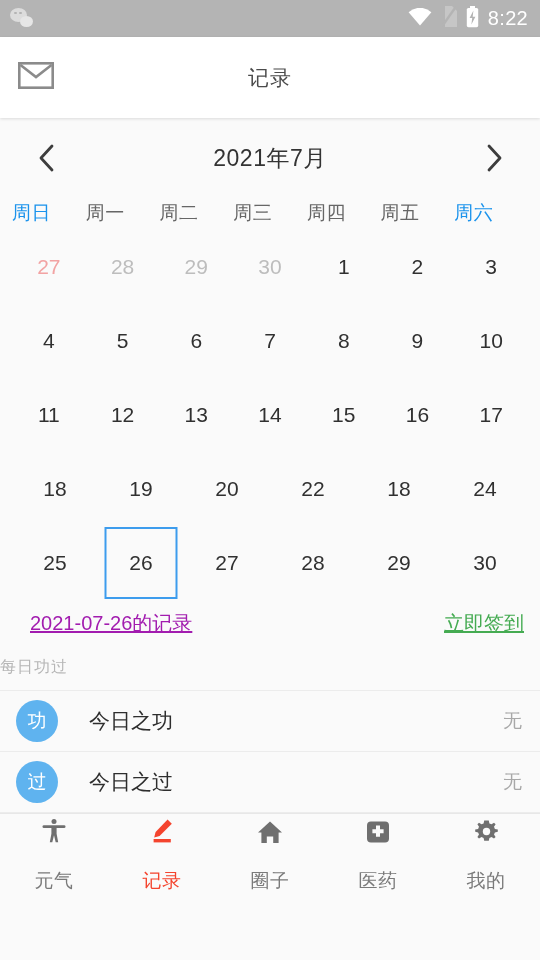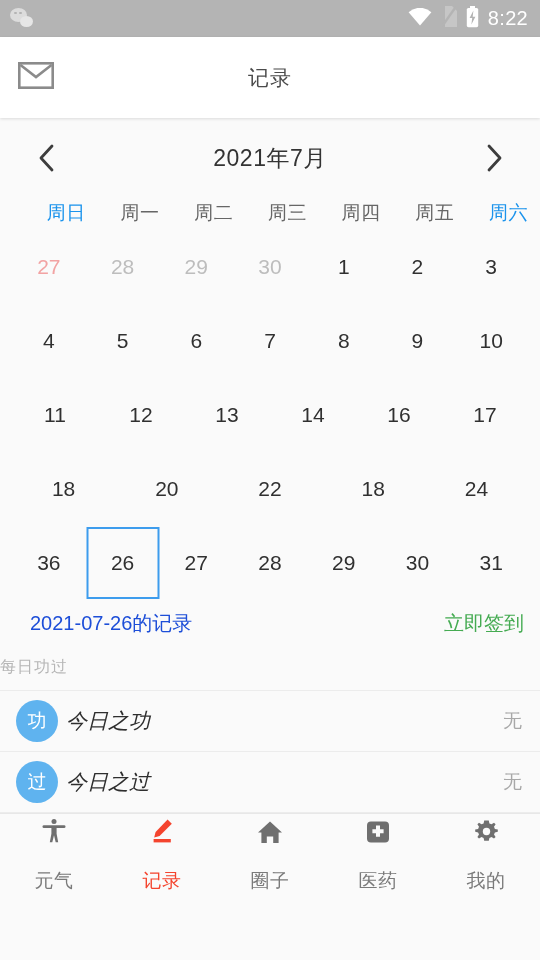--- a/index.html
+++ b/index.html
@@ -62,21 +62,21 @@
     flex:1; text-align:center; font-size:23px; color:#333333; letter-spacing:.5px;
   }
   .chev {
     width:40px; height:40px; display:flex; align-items:center; justify-content:center;
     color:#3d3d3d;
   }
   .chev svg { display:block; }
 
   .weekrow { display:flex; padding:6px 12px 4px; }
   .weekrow .wk {
-    flex:1; text-align:right; font-size:19px; color:#666666; letter-spacing:.5px;
+    flex:1; text-align:left; font-size:19px; color:#666666; letter-spacing:.5px;
   }
   .weekrow .wk.wknd { color:#1b93ec; }
 
   .grid { padding:0 12px; }
   .gridrow { display:flex; height:74px; align-items:center; }
   .cell {
     flex:1; height:74px; display:flex; align-items:center; justify-content:center;
     font-size:21px; color:#303030; position:relative;
   }
   .cell.other { color:#bdbdbd; }
@@ -85,41 +85,41 @@
     position:absolute; left:50%; top:50%; transform:translate(-50%,-50%);
     width:73px; height:72px; border:2px solid #3d9ced; background:transparent;
   }
   .cell .num { position:relative; z-index:2; }
 
   
   .rec-head {
     display:flex; align-items:center; justify-content:space-between;
     padding:10px 16px 4px 30px; height:48px;
   }
-  .rec-head .rdate { font-size:20px; color:#1d4ed8; }
-  .rec-head .sign { font-size:20px; color:#45ab52; }
+  .rec-head .rdate { font-size:20px; color:#a21caf;text-decoration:underline; }
+  .rec-head .sign { font-size:20px; color:#45ab52;text-decoration:underline; }
 
   .section-label {
     font-size:16px; color:#b6b6b6; padding:16px 0 12px;
     letter-spacing:1px;
   }
 
   
   .list { background:#fafafa; border-top:1px solid #ececec; }
   .list-item {
     display:flex; align-items:center; height:61px; padding:0 18px 0 16px;
     border-bottom:1px solid #ececec; background:#fafafa;
   }
   .avatar {
     width:42px; height:42px; border-radius:50%; background:#5fb3ef;
     color:#ffffff; font-size:19px;
     display:flex; align-items:center; justify-content:center;
     flex:0 0 42px;
   }
-  .li-label { font-size:21px; color:#2e2e2e; margin-left:8px; flex:1;font-style:italic; }
+  .li-label { font-size:21px; color:#2e2e2e; margin-left:31px; flex:1; }
   .li-value { font-size:19px; color:#a8a8a8; }
 
   .filler { flex:1; background:#fafafa; }
 
   
   .bottomnav {
     flex:0 0 78px; display:flex; background:#fafafa;
     border-top:1px solid #e7e7e7;
   }
   .nav-item {
@@ -262,65 +262,68 @@
           <div class="cell">
             <span class="num">12</span>
           </div>
           <div class="cell">
             <span class="num">13</span>
           </div>
           <div class="cell">
             <span class="num">14</span>
           </div>
           <div class="cell">
+            <span class="num">15</span>
+          </div>
+          <div class="cell">
             <span class="num">16</span>
           </div>
           <div class="cell">
             <span class="num">17</span>
           </div>
         </div>
         <div class="gridrow">
           <div class="cell">
             <span class="num">18</span>
           </div>
           <div class="cell">
+            <span class="num">19</span>
+          </div>
+          <div class="cell">
             <span class="num">20</span>
           </div>
           <div class="cell">
             <span class="num">22</span>
           </div>
           <div class="cell">
             <span class="num">18</span>
           </div>
           <div class="cell">
             <span class="num">24</span>
           </div>
         </div>
         <div class="gridrow">
           <div class="cell">
-            <span class="num">36</span>
+            <span class="num">25</span>
           </div>
           <div class="cell sel">
             <span class="box"></span>
             <span class="num">26</span>
           </div>
           <div class="cell">
             <span class="num">27</span>
           </div>
           <div class="cell">
             <span class="num">28</span>
           </div>
           <div class="cell">
             <span class="num">29</span>
           </div>
           <div class="cell">
             <span class="num">30</span>
-          </div>
-          <div class="cell">
-            <span class="num">31</span>
           </div>
         </div>
       </div>
   </div>
 
   <div class="rec-head">
     <div class="rdate">2021-07-26的记录</div>
     <div class="sign">立即签到</div>
   </div>
 

